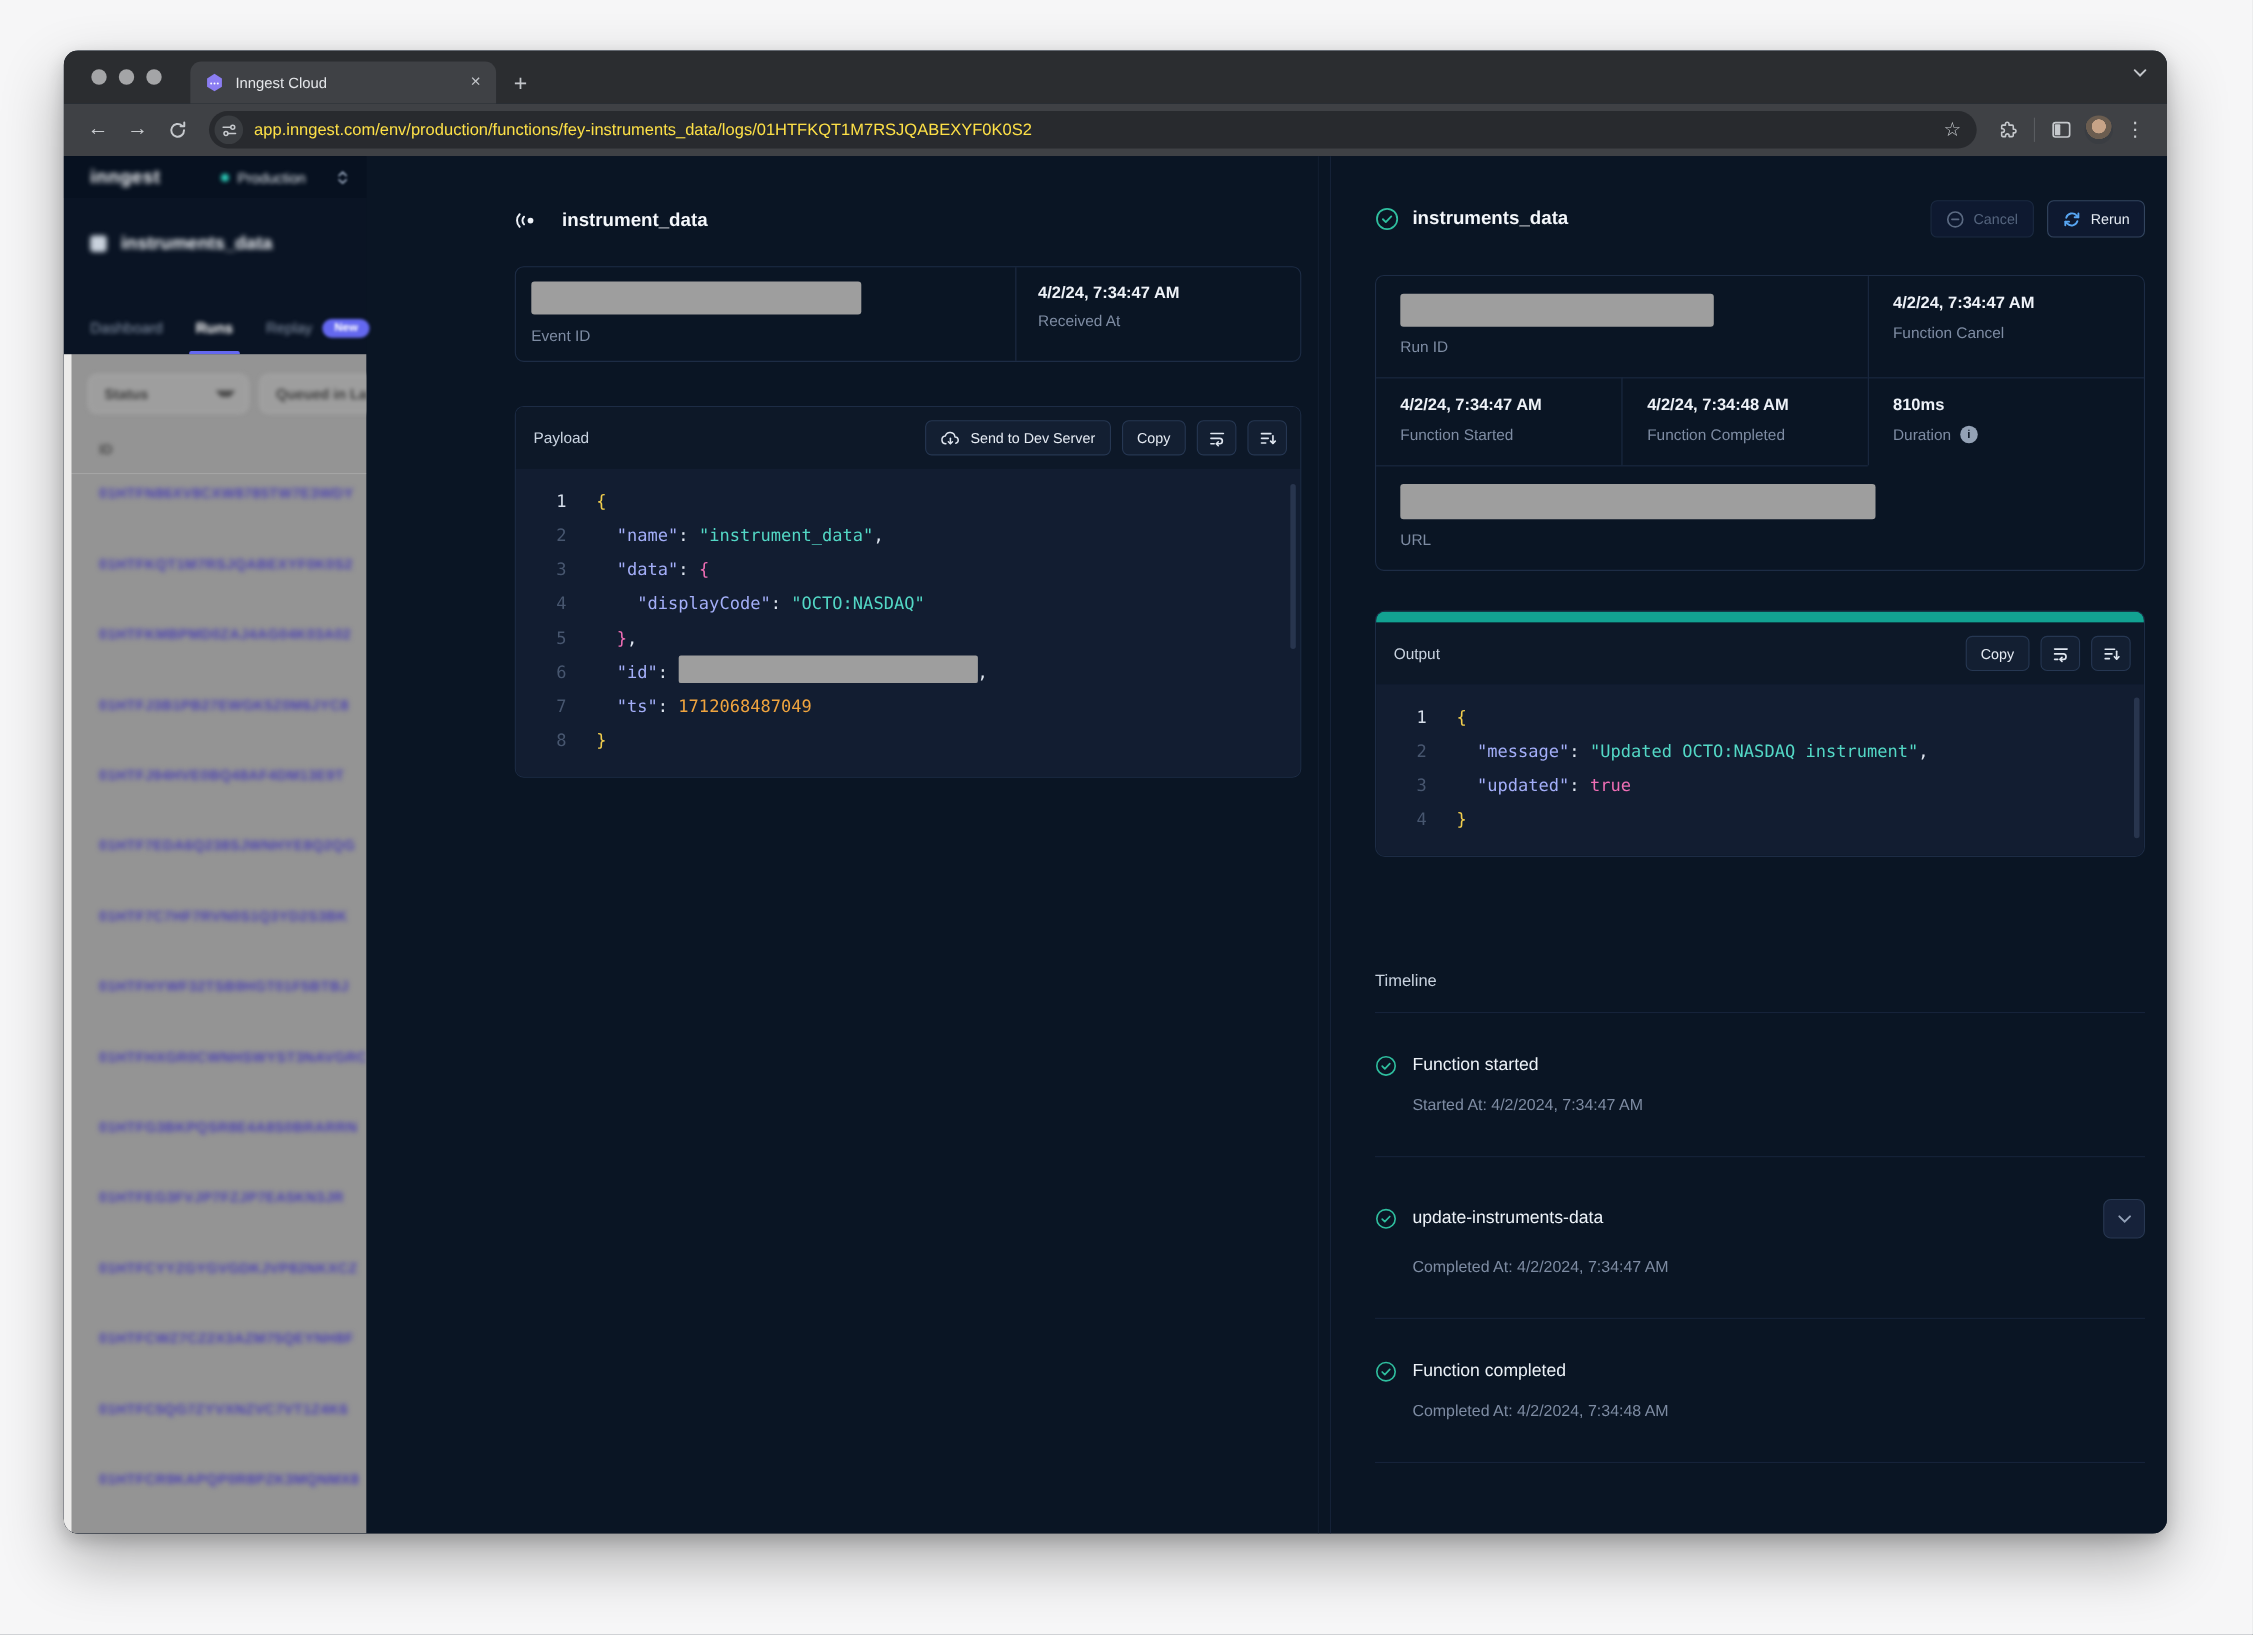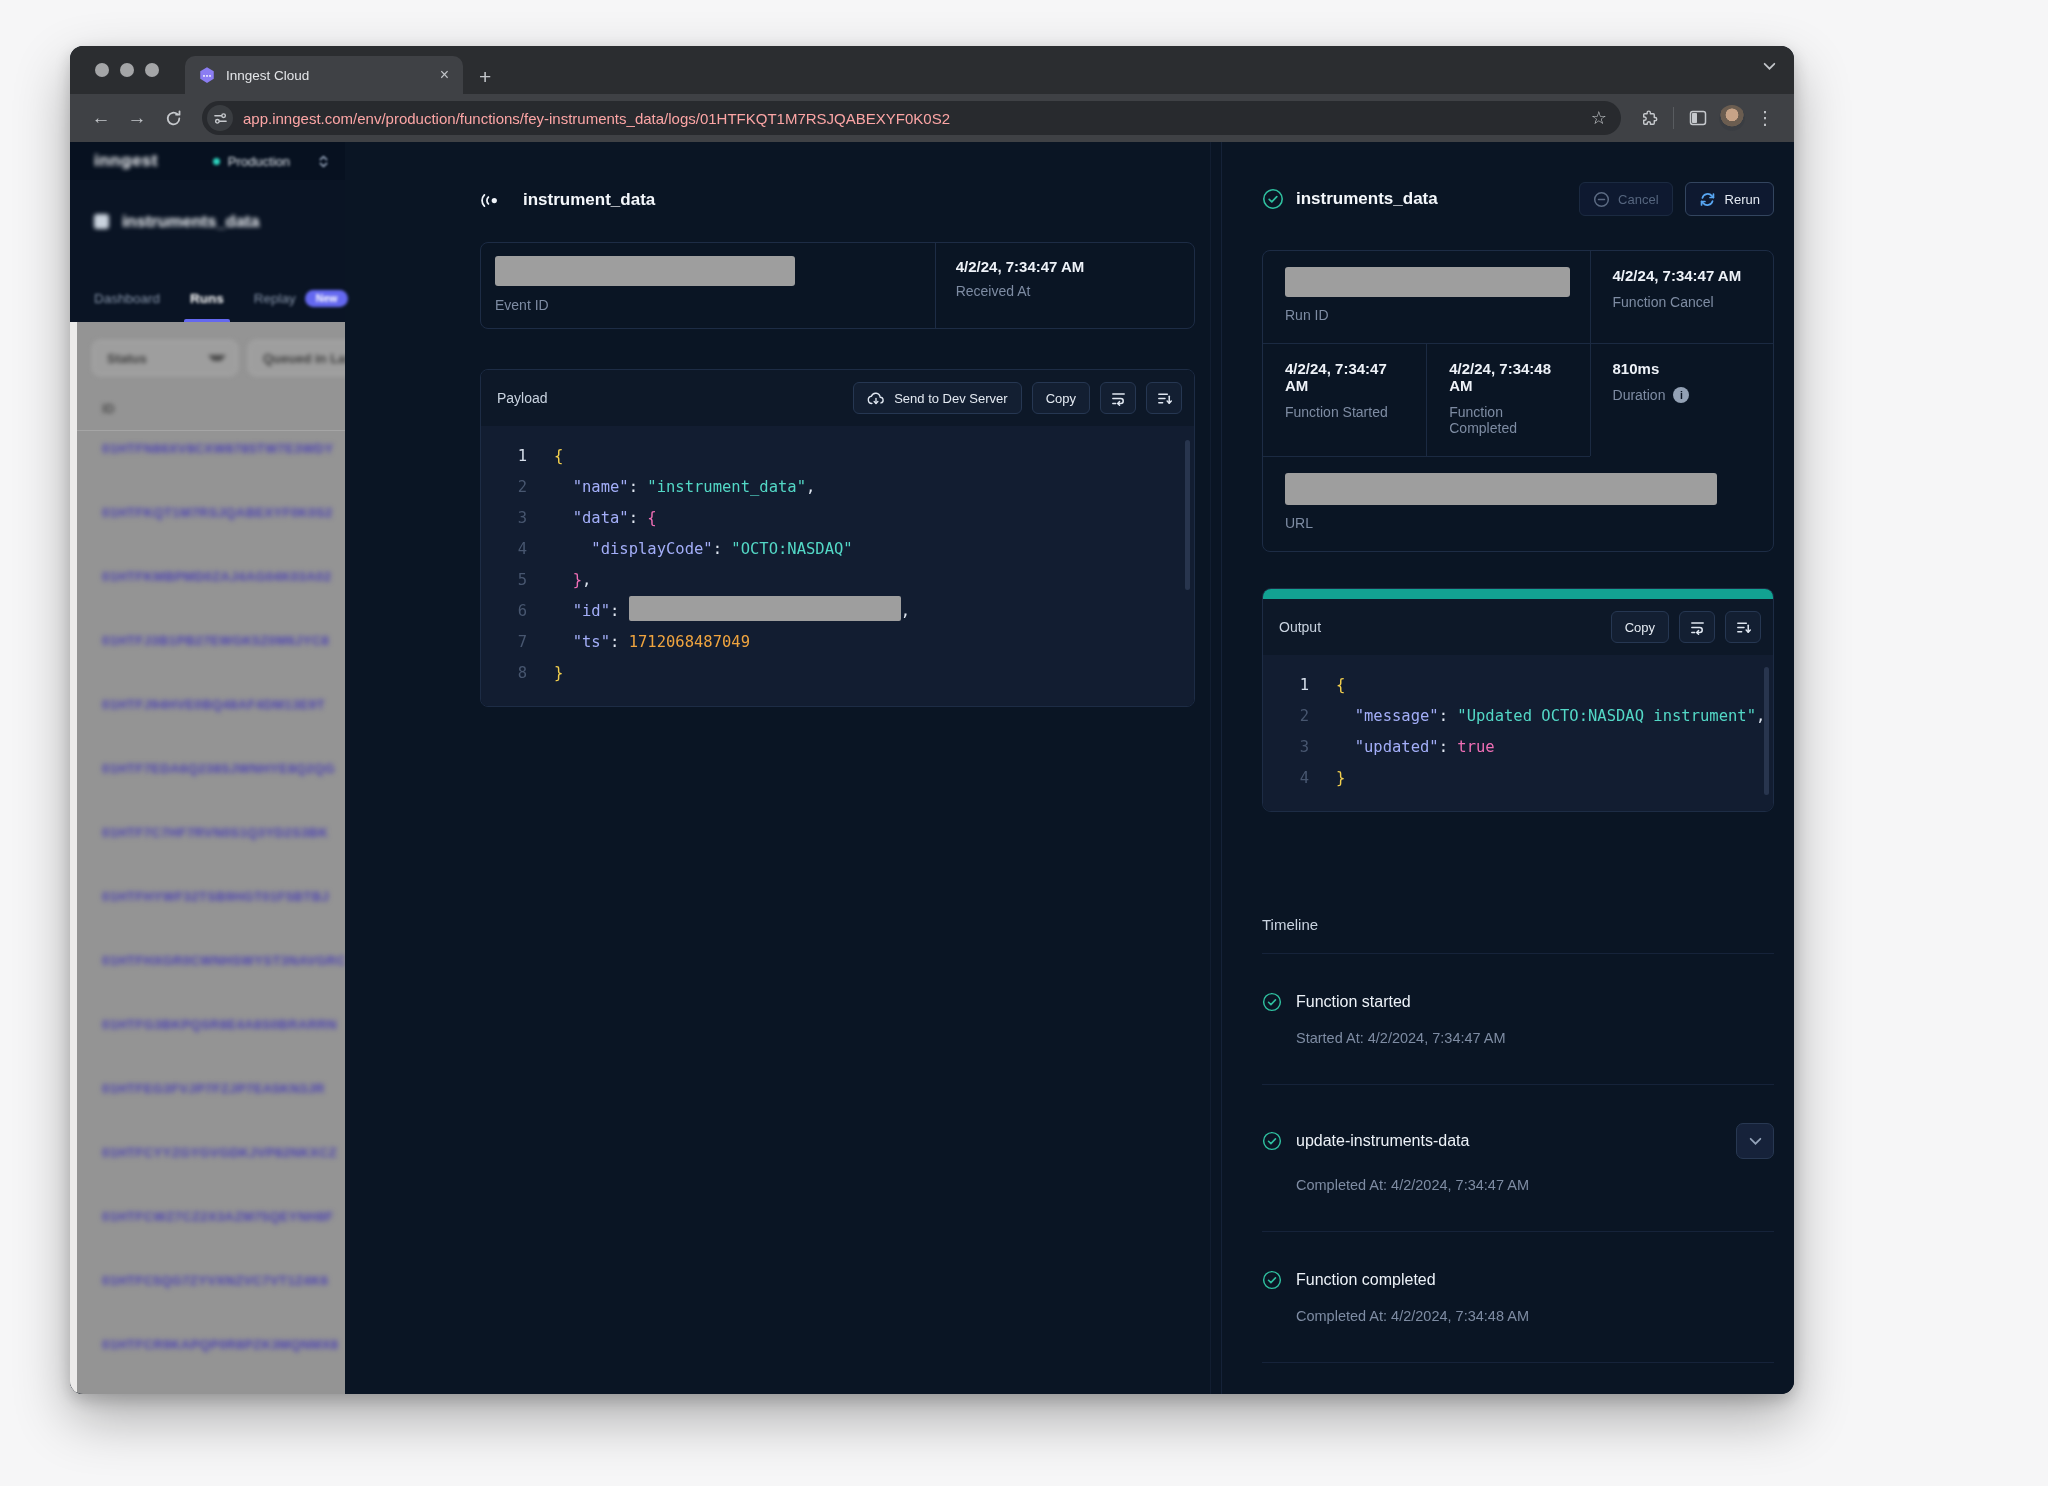--- a/index.html
+++ b/index.html
@@ -1,42 +1,42 @@
 <!DOCTYPE html>
 <html><head>
 <meta charset="utf-8">
 <style>
   html,body{margin:0;padding:0;width:2048px;height:1486px;background:#f6f6f7;overflow:hidden;
     font-family:"Liberation Sans","DejaVu Sans",sans-serif;}
   *{box-sizing:border-box}
   .spacer{flex:1}
 
   
-  .window{position:absolute;left:70px;top:46px;width:1724px;height:1348px;border-radius:13px;
+  .window{position:absolute;left:58px;top:46px;width:1912px;height:1348px;border-radius:13px;
     overflow:hidden;box-shadow:0 24px 55px rgba(0,0,0,.30),0 6px 16px rgba(0,0,0,.18);background:#0a1524}
 
   
   .tabstrip{height:48px;background:#2b2d30;position:relative;display:flex;align-items:flex-end}
   .traffic{position:absolute;left:25px;top:17px;display:flex;gap:11px}
   .dot{width:14px;height:14px;border-radius:50%;background:#a4a5a7}
   .tab{margin-left:115px;width:278px;height:38px;background:#3f4145;border-radius:10px 10px 0 0;
     display:flex;align-items:center;gap:10px;padding:0 10px 0 13px}
   .tab-title{font-size:13.5px;color:#e4e6e9;flex:1;white-space:nowrap;overflow:hidden}
   .tab-close{font-size:16px;color:#c2c5c9;padding:0 4px;cursor:pointer}
   .newtab{margin-left:16px;margin-bottom:7px;font-size:21px;color:#c2c5c9;cursor:pointer;line-height:1}
   .tab-search{position:absolute;right:18px;top:16px;cursor:pointer;display:flex}
 
   
   .toolbar{height:48px;background:#3f4145;display:flex;align-items:center;padding:0 14px;gap:2px}
   .nav-btn{width:34px;height:34px;display:flex;align-items:center;justify-content:center;
     font-size:19px;color:#c6c9cd;border-radius:50%;cursor:pointer}
   .urlbar{flex:1;height:34px;background:#282a2e;border-radius:17px;margin:0 10px;display:flex;
     align-items:center;padding:0 10px 0 5px;gap:10px;cursor:text}
   .tune{width:26px;height:26px;border-radius:50%;background:#3a3d41;display:flex;align-items:center;justify-content:center}
-  .url-text{font-size:15px;color:#fca5a5;flex:1;white-space:nowrap;overflow:hidden}
+  .url-text{font-size:15px;color:#fde047;flex:1;white-space:nowrap;overflow:hidden}
   .star{font-size:18px;color:#c6c9cd;margin-right:4px;cursor:pointer}
   .tool-icon{width:32px;height:32px;display:flex;align-items:center;justify-content:center;cursor:pointer}
   .divider-v{width:1px;height:22px;background:#595c60;margin:0 6px}
   .avatar{width:26px;height:26px;border-radius:50%;overflow:hidden;background:radial-gradient(circle at 50% 38%,#c7a387 0 30%,#6b5d50 32% 55%,#3a3d42 57%);cursor:pointer}
   .kebab{font-size:18px;color:#c6c9cd;cursor:pointer;padding:0 6px}
 
   
   .app{display:flex;height:1252px;background:#0a1524}
 
   

